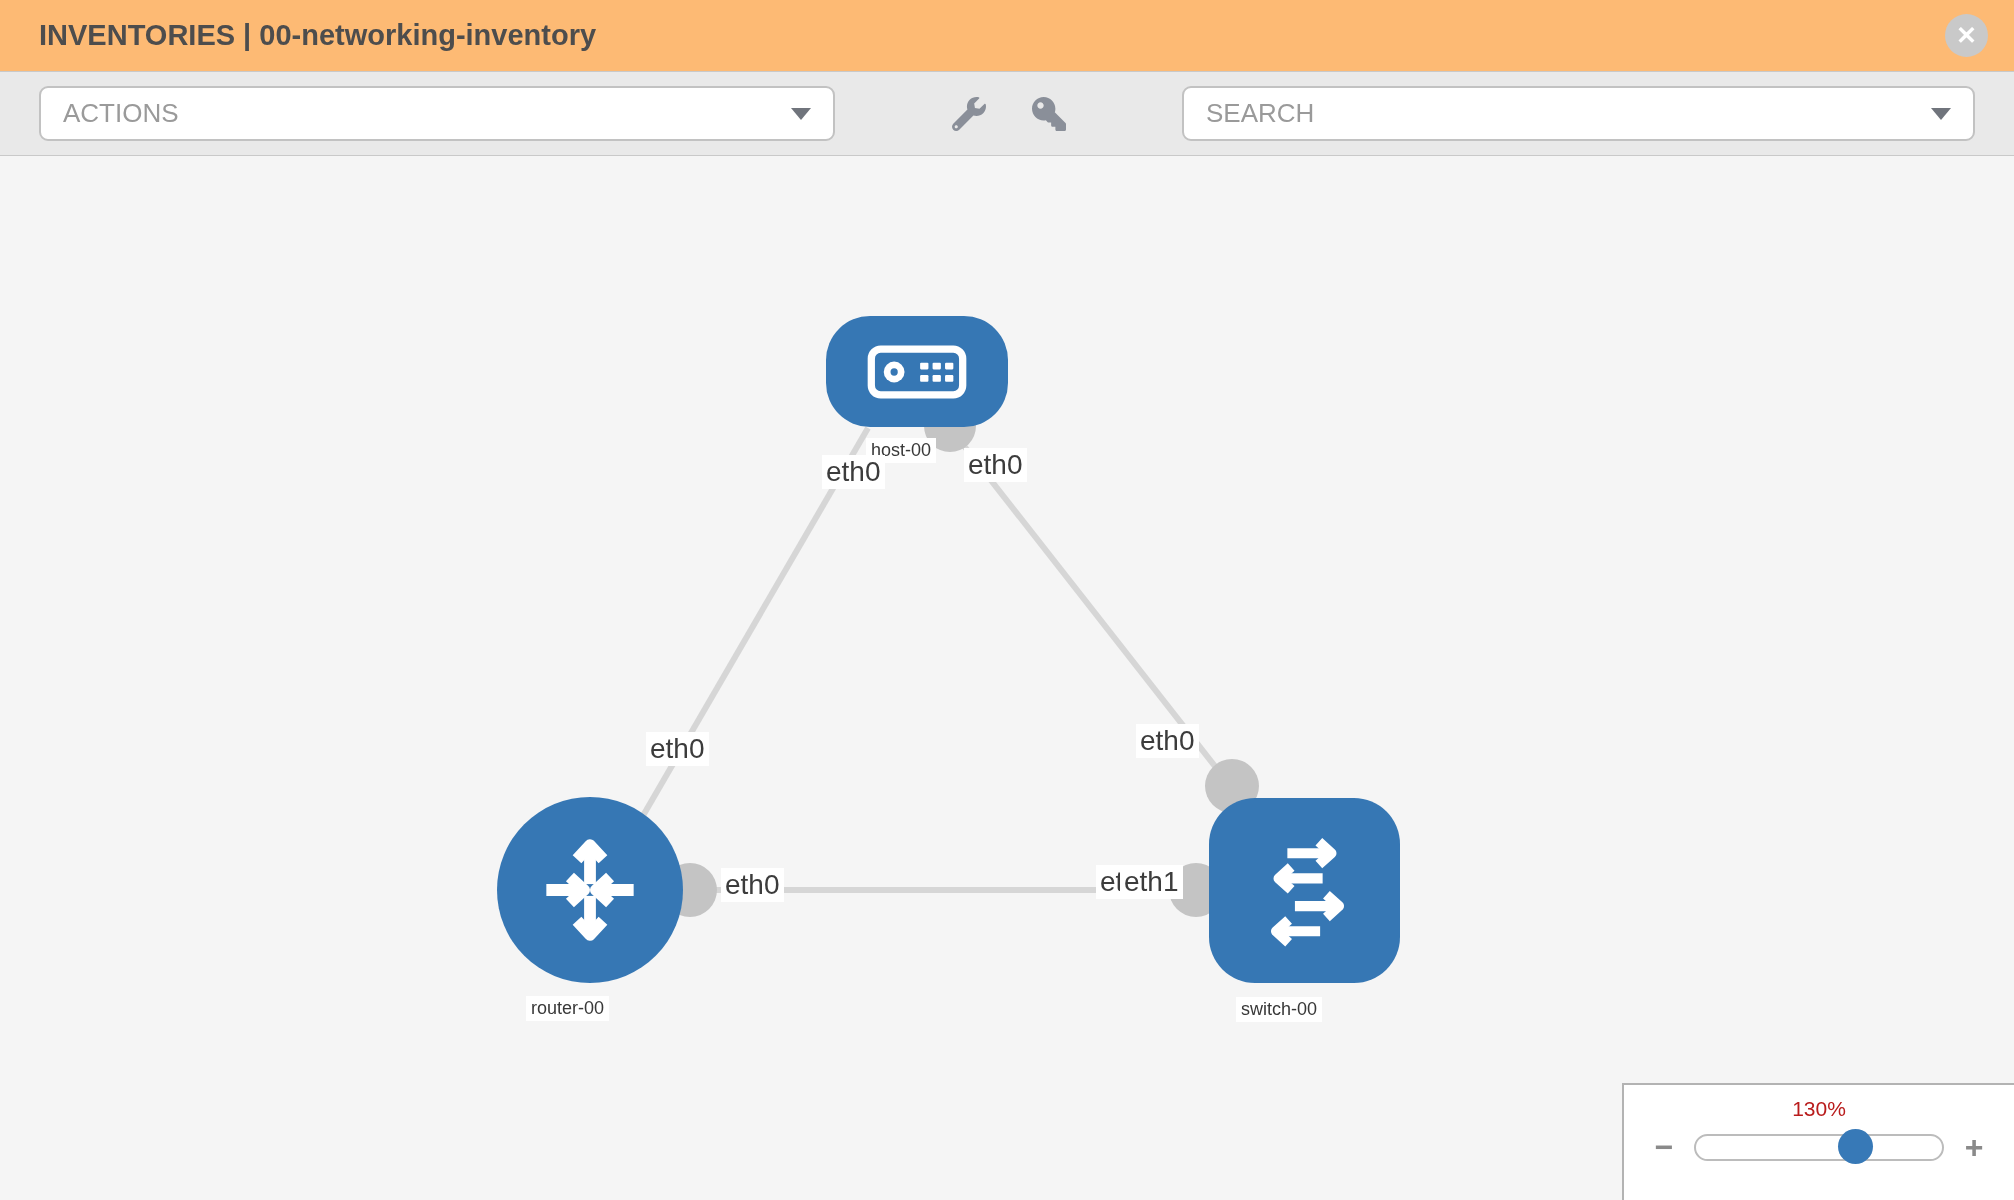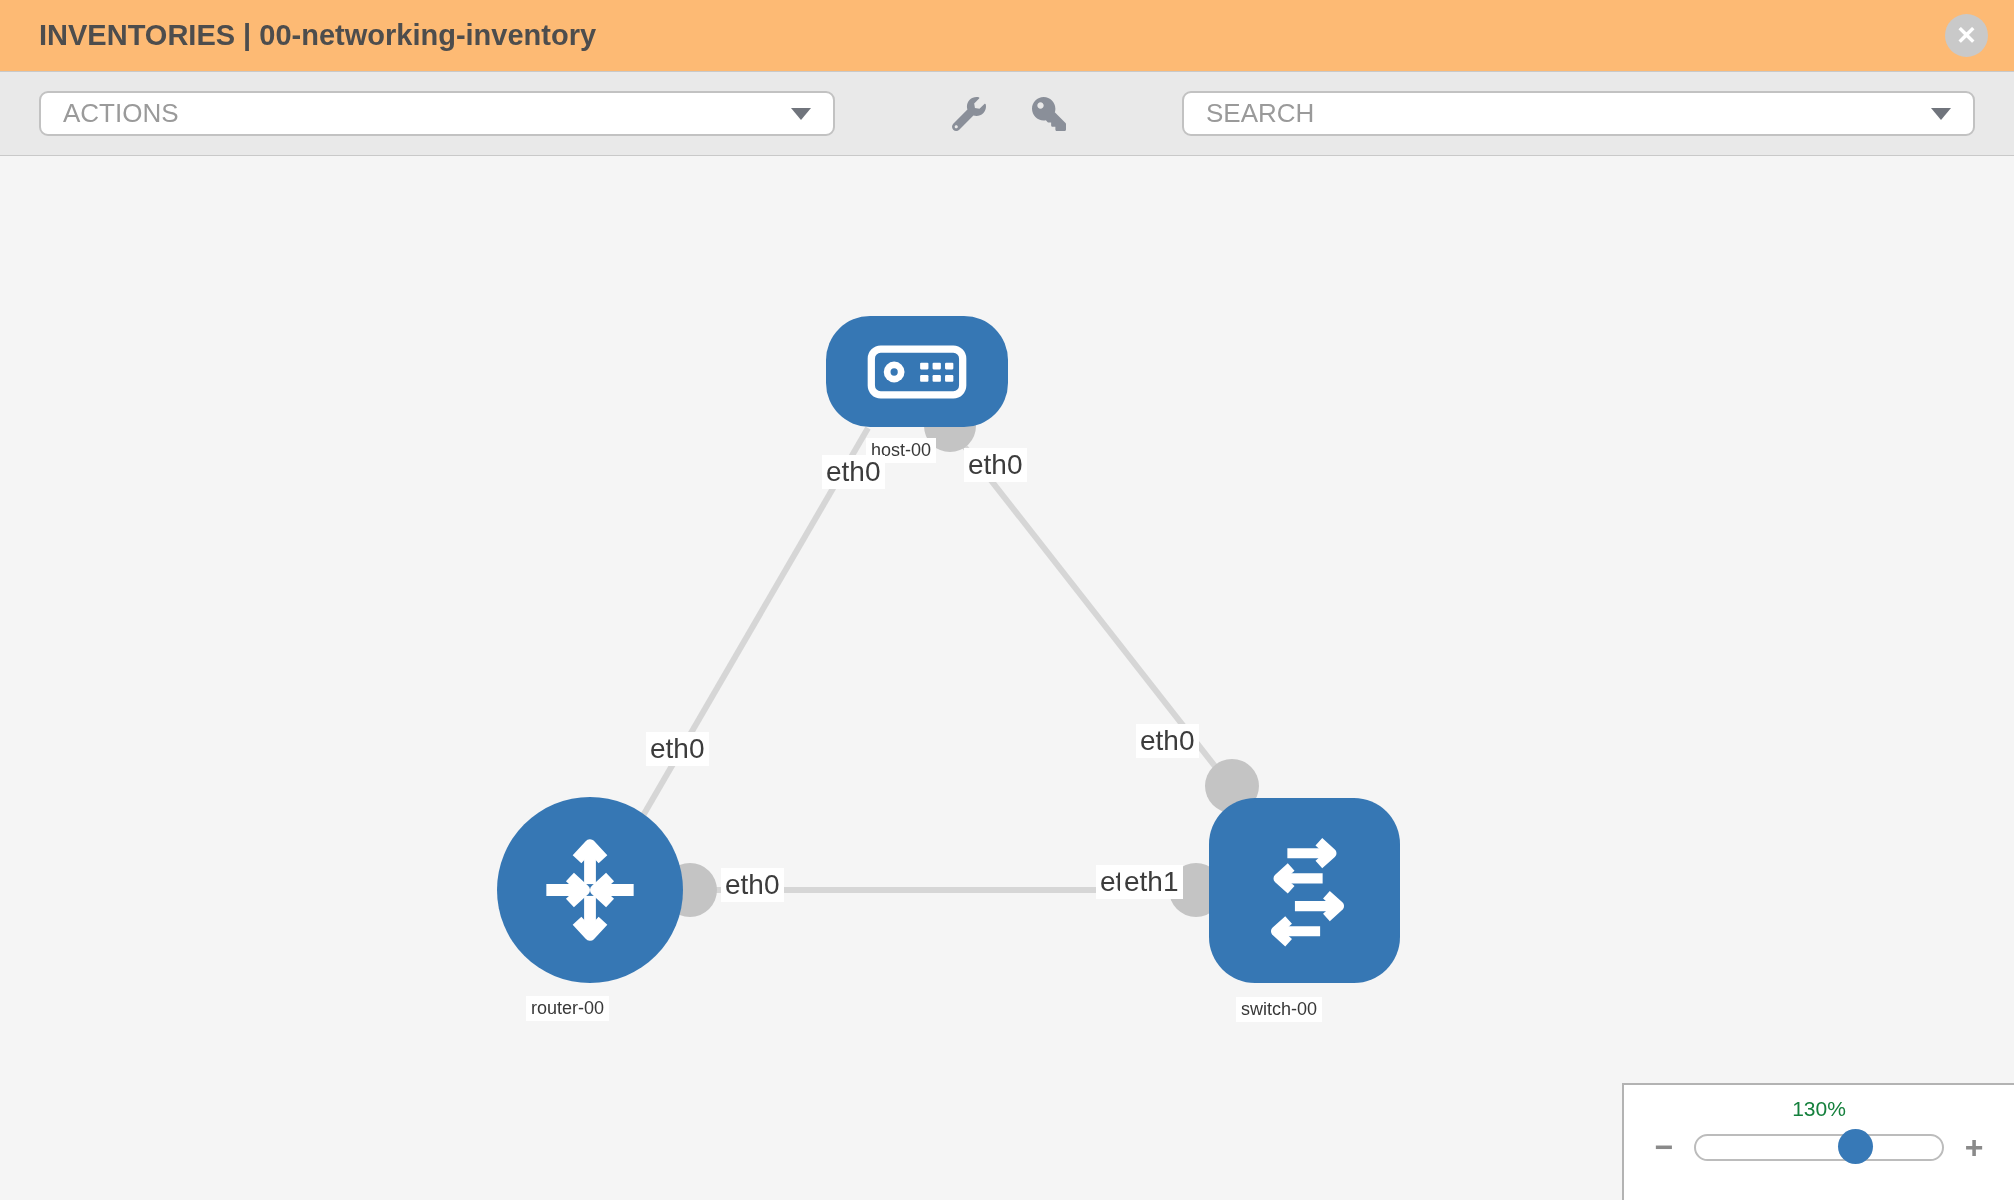--- a/index.html
+++ b/index.html
@@ -11,21 +11,21 @@
     border-bottom: 1px solid #c9c9c9; display: flex; align-items: center; }
   .panel-title { margin-left: 39px; font-size: 29px; font-weight: bold; color: #4d4d4d; }
   .close-btn { position: absolute; right: 26px; top: 14px; width: 43px; height: 43px;
     border-radius: 50%; background: #c9c9c9; color: #fff; font-size: 25px; font-weight: bold;
     display: flex; align-items: center; justify-content: center; cursor: pointer;
     border: none; line-height: 1; }
 
   
   .toolbar { height: 84px; background: #e9e9e9; border-bottom: 1px solid #c9c9c9;
     display: flex; align-items: center; padding: 0 39px; }
-  .select-box { height: 45px; background: #fff; border: 2px solid #c2c2c2; border-radius: 9px;
+  .select-box { height: 55px; background: #fff; border: 2px solid #c2c2c2; border-radius: 9px;
     display: flex; align-items: center; padding: 0 22px; cursor: pointer; }
   .select-box .select-label { font-size: 26px; color: #9a9a9a; flex: 1; }
   .caret-down { width: 0; height: 0; border-left: 10px solid transparent;
     border-right: 10px solid transparent; border-top: 12px solid #70747c; }
   .actions-box { width: 796px; }
   .search-box  { width: 793px; }
   .tool-icons { flex: 1; display: flex; align-items: center; justify-content: center; gap: 42px; }
   .tool-icon-btn { background: none; border: none; cursor: pointer; width: 38px; height: 38px;
     display: flex; align-items: center; justify-content: center; }
 
@@ -39,21 +39,21 @@
   .node-router { left: 497px; top: 641px; width: 186px; height: 186px; border-radius: 50%; }
   .node-switch { left: 1209px; top: 642px; width: 191px; height: 185px; border-radius: 46px; }
 
   .map-label { position: absolute; background: #fff; color: #383838; white-space: nowrap; }
   .node-label { font-size: 18px; padding: 2px 5px; }
   .if-label { font-size: 28px; padding: 1px 4px; color: #3c3c3c; }
 
   
   .zoom-panel { position: absolute; right: 0; bottom: 0; width: 392px; height: 117px;
     background: #fff; border-top: 2px solid #b3b3b3; border-left: 2px solid #b3b3b3; }
-  .zoom-level { margin-top: 12px; text-align: center; font-size: 21px; color: #15803d; }
+  .zoom-level { margin-top: 12px; text-align: center; font-size: 21px; color: #b91c1c; }
   .zoom-row { margin-top: 12px; display: flex; align-items: center; padding: 0 22px; }
   .zoom-btn { background: none; border: none; font-size: 32px; font-weight: bold; color: #8a8a8a;
     width: 36px; line-height: 28px; cursor: pointer; }
   .zoom-track { flex: 1; height: 27px; margin: 0 12px; background: #fff;
     border: 2px solid #bcbcbc; border-radius: 15px; position: relative; cursor: pointer; }
   .zoom-thumb { position: absolute; top: -7px; left: calc(64.5% - 17px); width: 35px; height: 35px;
     border-radius: 50%; background: #3779b7; cursor: grab; }
 </style>
 </head>
 <body>

